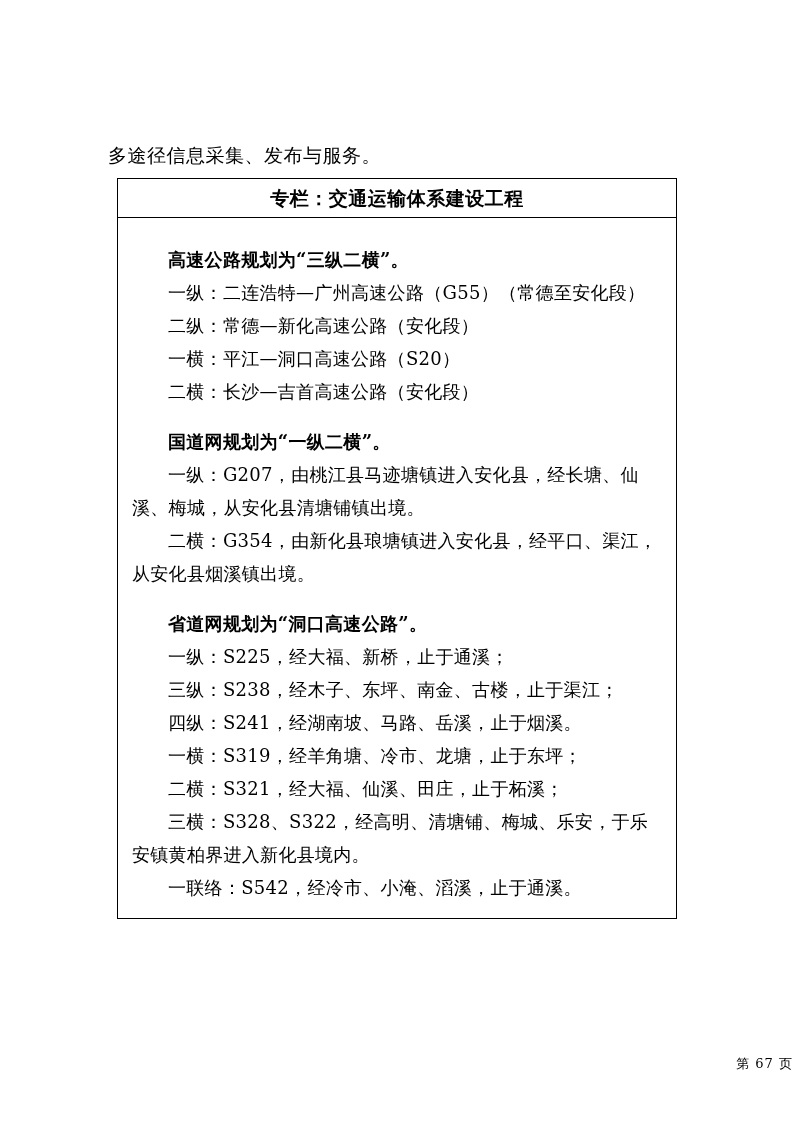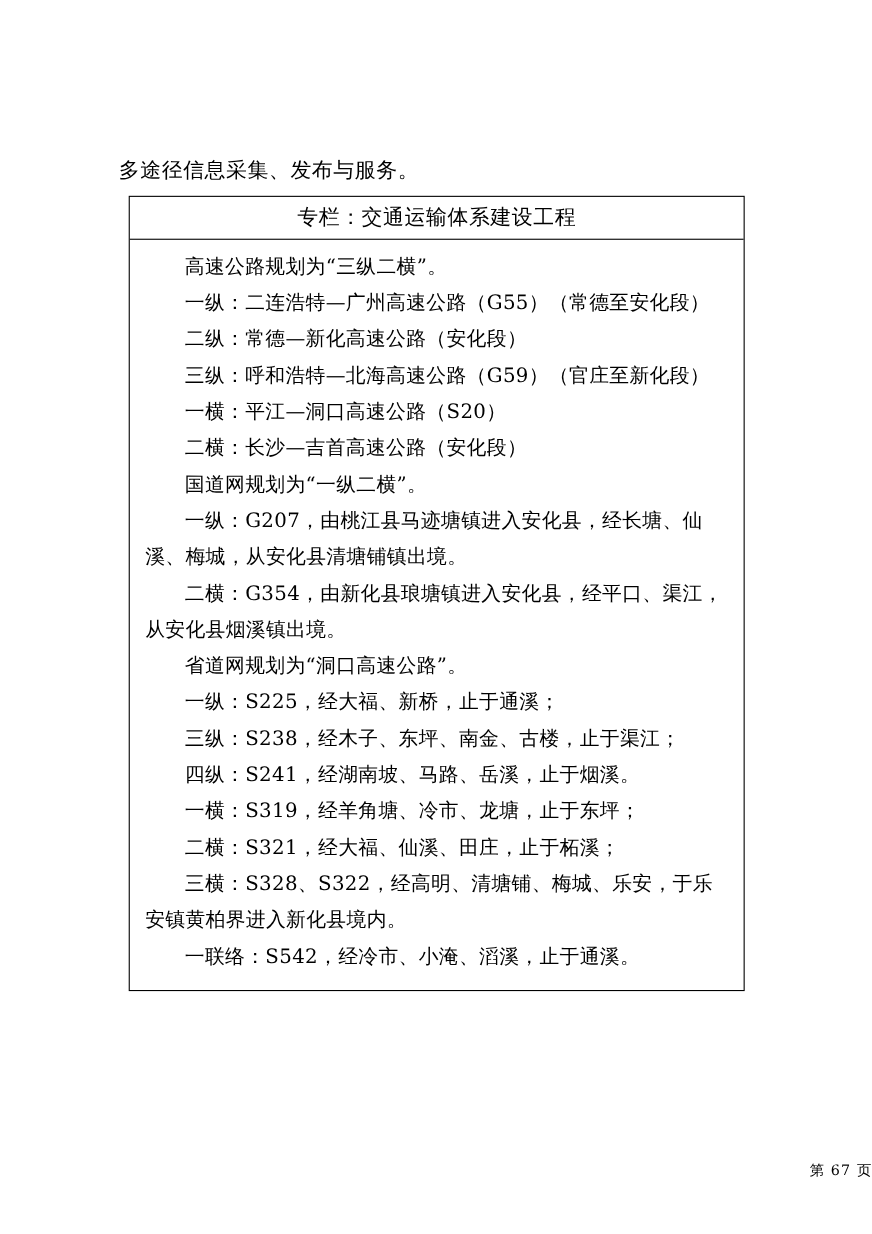--- a/index.html
+++ b/index.html
@@ -34,38 +34,39 @@
   .box {
     position: absolute;
     left: 117px;
     top: 178px;
     width: 560px;
     border: 1.6px solid #000;
     box-sizing: border-box;
   }
   .box-title {
     text-align: center;
-    font-weight: normal;
+    font-weight: bold;
     font-size: 19px;
     line-height: 38px;
     border-bottom: 1.4px solid #000;
     letter-spacing: 0.5px;
   }
   .box-body {
     padding: 8px 14px 14px 14px;
   }
   .p {
     font-size: 18px;
     line-height: 33px;
     text-indent: 2em;
     letter-spacing: 0.3px;
     margin: 0;
   }
   .p.bold {
-    font-weight: normal;
+    font-weight: bold;
+    margin-top: 17px;
   }
   .footer {
     position: absolute;
     left: 0;
     top: 1055px;
     width: 793px;
     text-align: right;
     font-size: 13px;
   }
   .footer .pg {
@@ -79,21 +80,20 @@
 <div class="page">
 
   <div class="intro-line">多途径信息采集、发布与服务。</div>
 
   <div class="box">
     <div class="box-title">专栏：交通运输体系建设工程</div>
     <div class="box-body">
         <p class="p bold">高速公路规划为“三纵二横”。</p>
         <p class="p">一纵：二连浩特—广州高速公路（G55）（常德至安化段）</p>
         <p class="p">二纵：常德—新化高速公路（安化段）</p>
-        <p class="p">三纵：呼和浩特—北海高速公路（G59）（官庄至新化段）</p>
         <p class="p">一横：平江—洞口高速公路（S20）</p>
         <p class="p">二横：长沙—吉首高速公路（安化段）</p>
         <p class="p bold">国道网规划为“一纵二横”。</p>
         <p class="p">一纵：G207，由桃江县马迹塘镇进入安化县，经长塘、仙溪、梅城，从安化县清塘铺镇出境。</p>
         <p class="p">二横：G354，由新化县琅塘镇进入安化县，经平口、渠江，从安化县烟溪镇出境。</p>
         <p class="p bold">省道网规划为“洞口高速公路”。</p>
         <p class="p">一纵：S225，经大福、新桥，止于通溪；</p>
         <p class="p">三纵：S238，经木子、东坪、南金、古楼，止于渠江；</p>
         <p class="p">四纵：S241，经湖南坡、马路、岳溪，止于烟溪。</p>
         <p class="p">一横：S319，经羊角塘、冷市、龙塘，止于东坪；</p>

